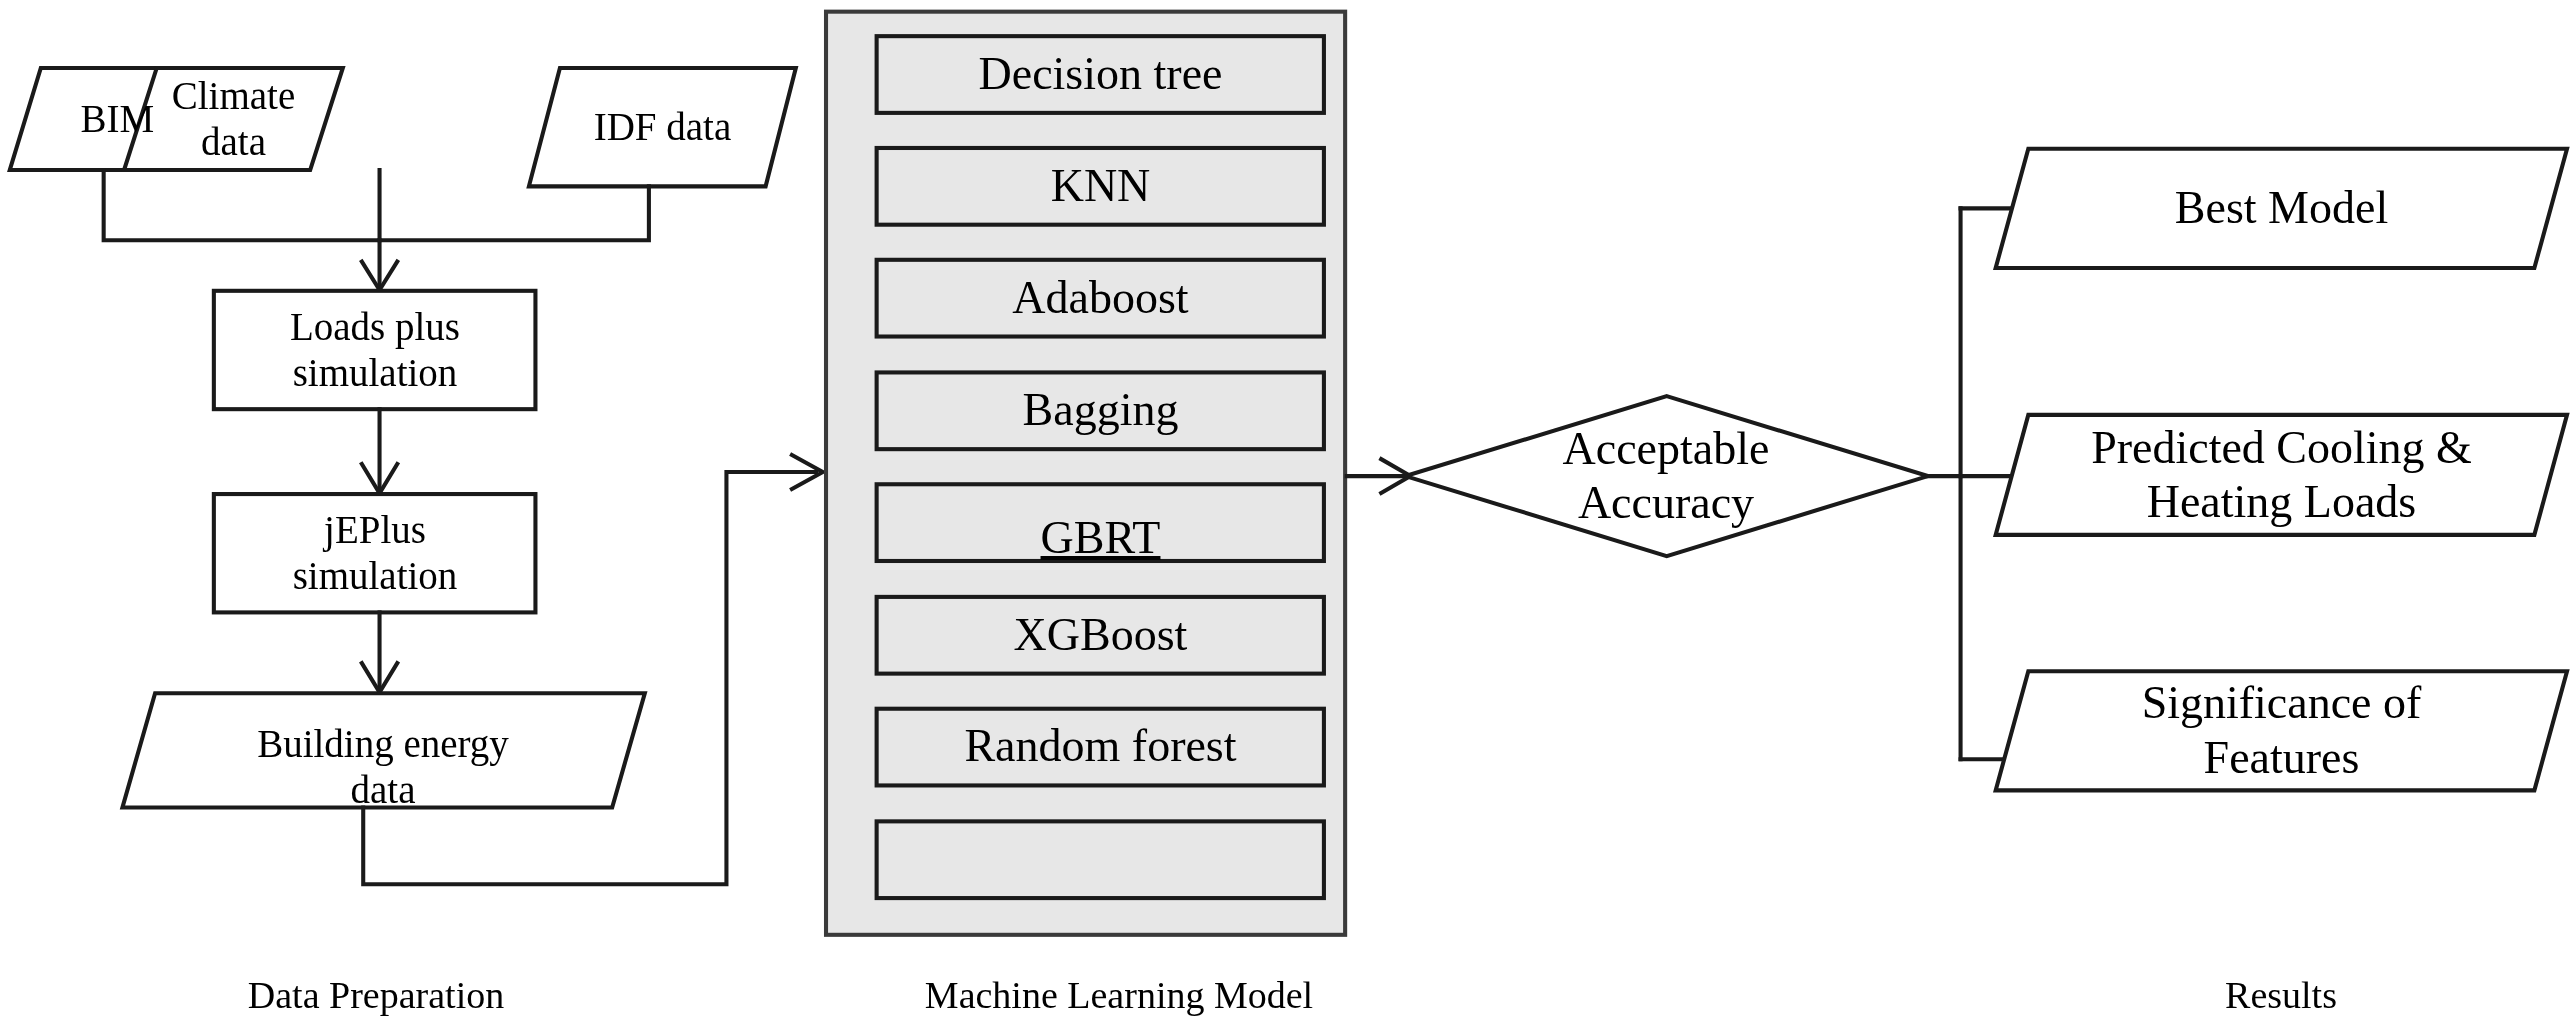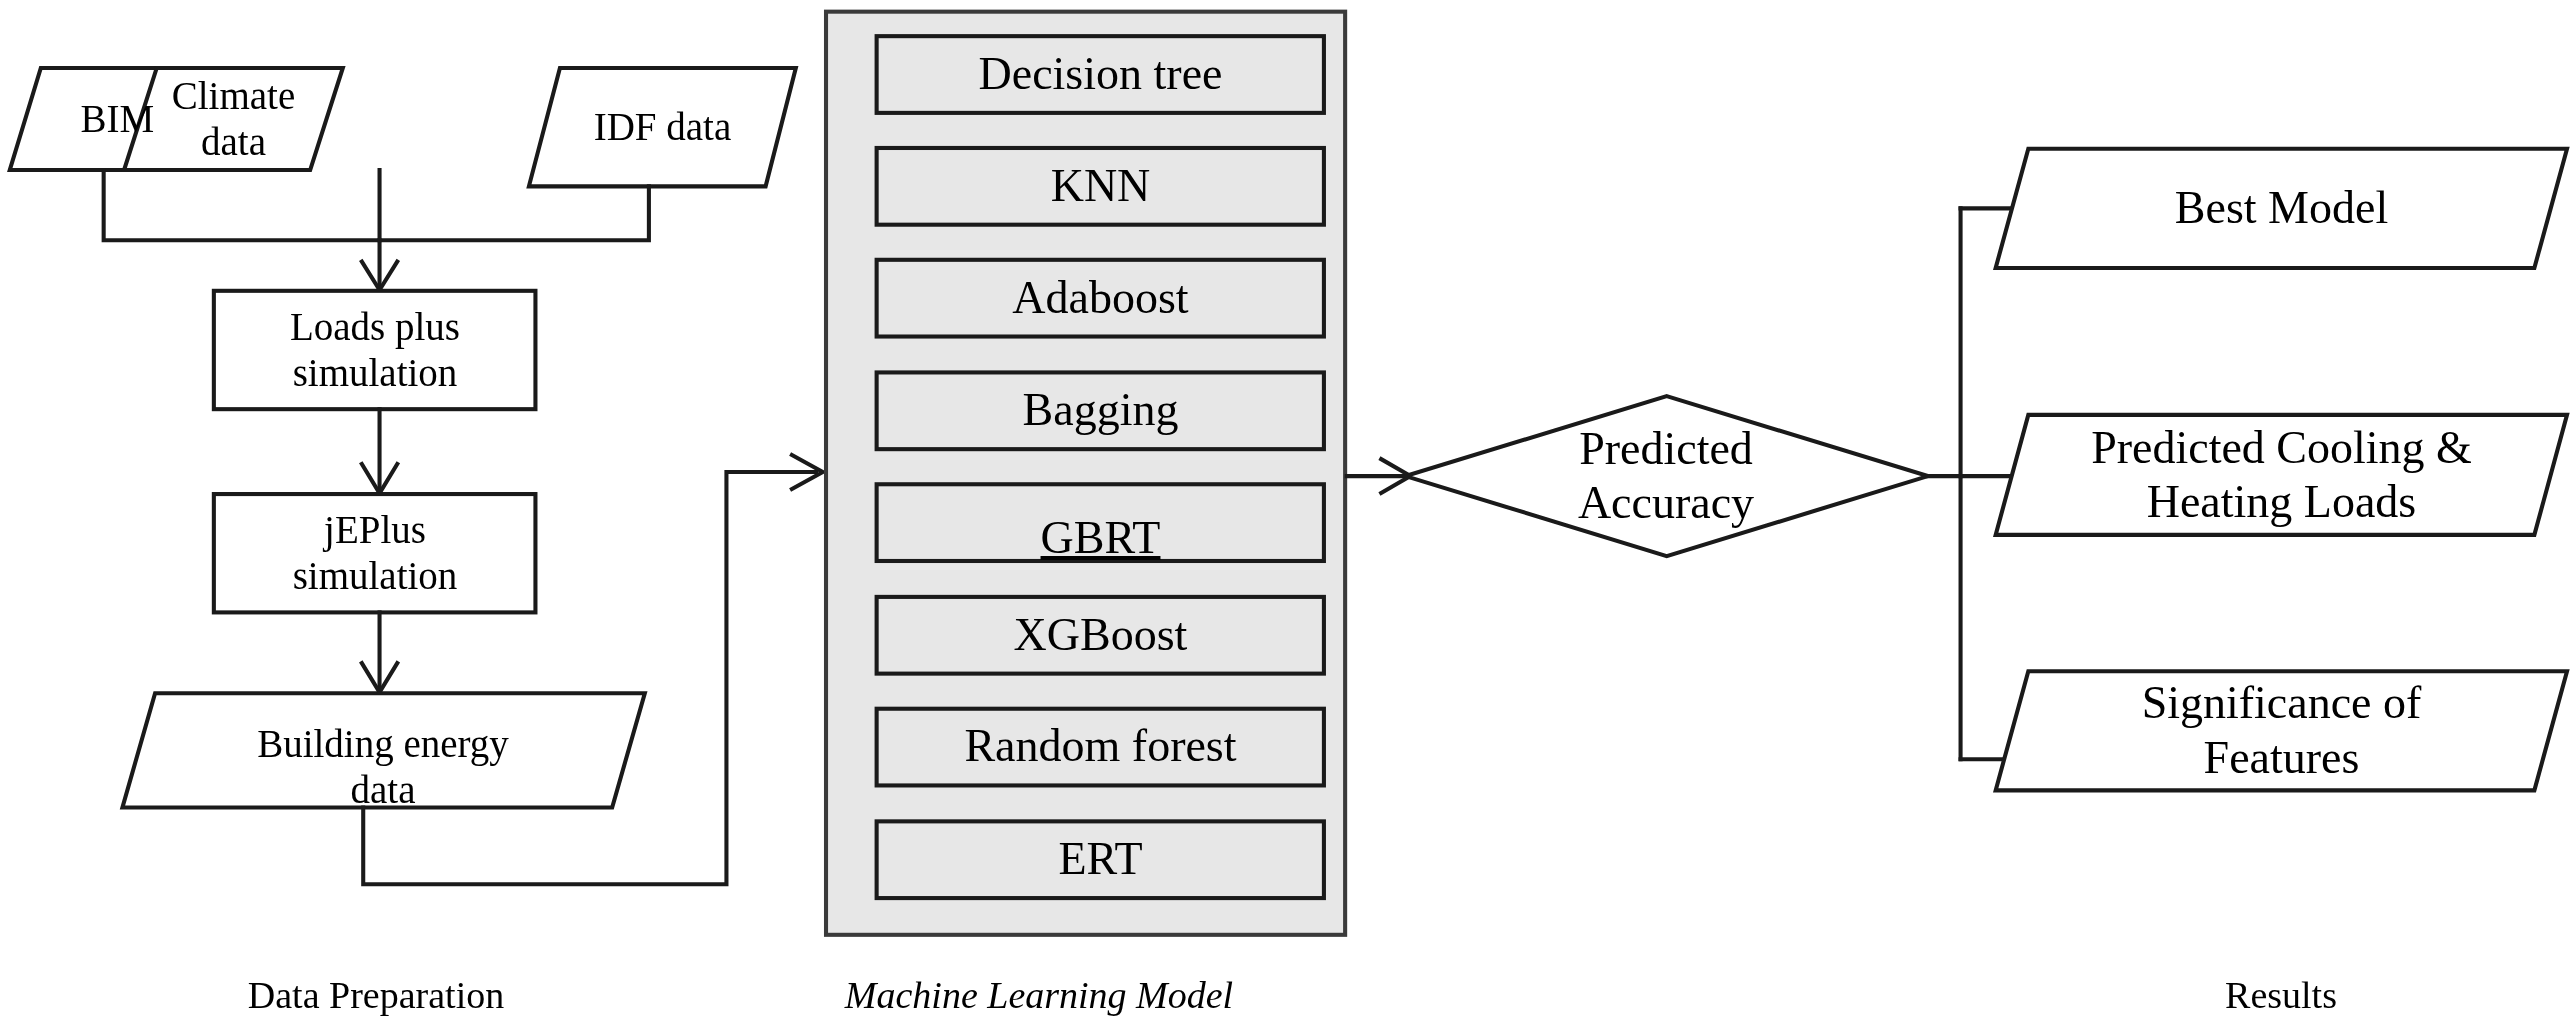--- a/index.html
+++ b/index.html
@@ -132,29 +132,28 @@
   <div class="node-text t-48" style="left:122px; top:693px; width:522px; height:114px;margin-top:17px;">Building energy
 data</div>
 
   <div class="node-text t-46" style="left:877px; top:36px;   width:447px; height:77px;">Decision tree</div>
   <div class="node-text t-46" style="left:877px; top:148px;  width:447px; height:77px;">KNN</div>
   <div class="node-text t-46" style="left:877px; top:260px;  width:447px; height:77px;">Adaboost</div>
   <div class="node-text t-46" style="left:877px; top:372px;  width:447px; height:77px;">Bagging</div>
   <div class="node-text t-46" style="left:877px; top:500px;  width:447px; height:77px;text-decoration:underline;">GBRT</div>
   <div class="node-text t-46" style="left:877px; top:597px;  width:447px; height:77px;">XGBoost</div>
   <div class="node-text t-46" style="left:877px; top:708px;  width:447px; height:77px;">Random forest</div>
-  <div class="node-text t-46" style="left:877px; top:821px; width:447px; height:77px;">ERT</div>
 
-  <div class="node-text t-46" style="left:1503px; top:396px; width:326px; height:160px;">Predicted
+  <div class="node-text t-46" style="left:1503px; top:396px; width:326px; height:160px;">Acceptable
 Accuracy</div>
 
   <div class="node-text t-46" style="left:1996px; top:149px; width:571px; height:119px;">Best Model</div>
   <div class="node-text t-46" style="left:1996px; top:415px; width:571px; height:120px;">Predicted Cooling &amp;
 Heating Loads</div>
   <div class="node-text t-46" style="left:1996px; top:671px; width:571px; height:119px;">Significance of
 Features</div>
 
   <div class="section-label" style="left:131px; top:973px; width:490px;">Data Preparation</div>
-  <div class="section-label" style="left:794px; top:973px; width:490px;font-style:italic;">Machine Learning Model</div>
+  <div class="section-label" style="left:874px; top:973px; width:490px;">Machine Learning Model</div>
   <div class="section-label" style="left:2036px; top:973px; width:490px;">Results</div>
 
 </div>
 
 
 </body></html>

